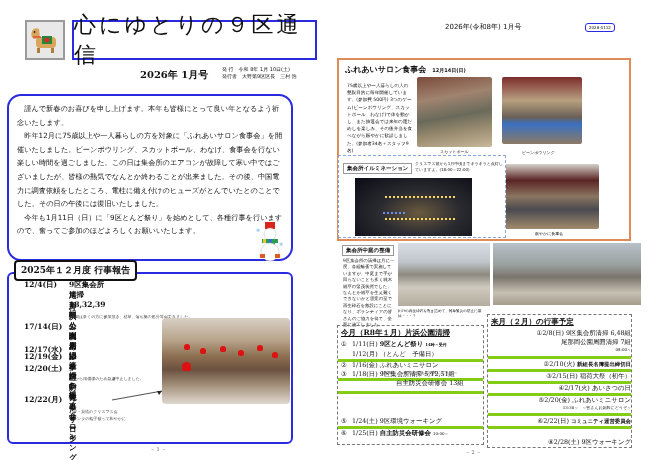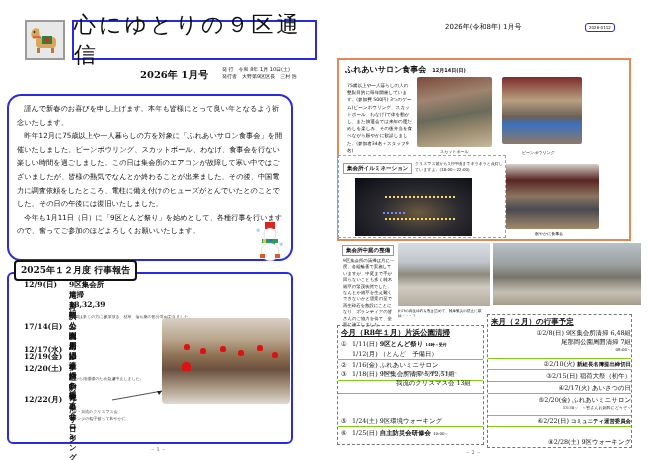--- a/index.html
+++ b/index.html
@@ -56,21 +56,21 @@
   .garden-title { position: absolute; left: 17px; top: 245px; font-size: 5.5px; font-weight: bold; border: 1px solid #999; padding: 1px 3px; font-family: "DejaVu Sans", sans-serif; }
   .garden-text { position: absolute; left: 18px; top: 258px; width: 52px; font-size: 4.4px; line-height: 6.4px; font-family: "DejaVu Sans", sans-serif; }
   .garden-photo { position: absolute; left: 73px; top: 243px; width: 92px; height: 63px; background: linear-gradient(180deg,#d8dde4 0%,#c0c6cc 30%,#8d8a80 50%,#cfcac0 70%,#b4ad9f 100%); }
   .garden-photo2 { position: absolute; left: 168px; top: 243px; width: 148px; height: 62px; background: linear-gradient(180deg,#b8c0c8 0%,#9aa0a0 35%,#7a756c 55%,#c6c0b4 80%,#a49c8c 100%); }
   .garden-cap { position: absolute; left: 73px; top: 309px; width: 100px; font-size: 3.6px; line-height: 5px; font-family: "DejaVu Sans", sans-serif; }
 
   .sched { position: absolute; border: 1px dashed #777; font-family: "DejaVu Serif", serif; }
   .sched-cur { left: 12px; top: 325px; width: 147px; height: 120px; }
   .sched-next { left: 162px; top: 314px; width: 145px; height: 134px; text-align: right; }
   .sched-h { position: absolute; left: 3px; top: 2px; font-size: 7.5px; font-weight: bold; text-decoration: underline; }
-  .srow { position: absolute; left: 0; right: 0; font-size: 6.4px; border-bottom: 1px solid #84cc16; padding-left: 3px; white-space: nowrap; }
+  .srow { position: absolute; left: 0; right: 0; font-size: 6.4px; border-bottom: 3px solid #84cc16; padding-left: 3px; white-space: nowrap; }
   .srow .n { display:inline-block; width:11px; }
   .srow .sub { display:block; padding-left: 40px; }
   .srow .small { font-size: 4px; }
   .srow b { font-weight: bold; }
 </style>
 </head>
 <body>
 
 <div class="page p1">
 
@@ -112,21 +112,21 @@
       <rect x="20" y="32" width="5" height="4" fill="#e05a20"></rect>
       <text x="1" y="10" font-size="5" fill="#6ab0e8">❄</text>
       <text x="24" y="24" font-size="5" fill="#6ab0e8">❄</text>
     </svg>
   </div>
 
   <div class="report-title">2025年１２月度 行事報告</div>
   <div class="report"></div>
 
   <div class="rep-row" style="top:280px;left:7px;">
-    <span class="rep-date" style="top:0">12/9(日)</span>
+    <span class="rep-date" style="top:0">12/4(日)</span>
     <span class="rep-text" style="top:0">9区集会所清掃 18,32,39組</span>
     <span class="rep-text" style="top:11px">尾那岡公園周辺清掃 1組</span>
     <span class="rep-text" style="top:22px">片浜公園清掃</span>
     <span class="rep-note" style="top:34px;white-space:nowrap">今回は多くの方に参加頂き、枯草、落ち葉の処分等ができました。</span>
   </div>
   <div class="rep-row" style="top:322px;left:7px;">
     <span class="rep-date" style="top:0">17/14(日)</span>
     <span class="rep-text" style="top:0">ふれあいサロン食事会</span>
     <span class="rep-note" style="left:158px;top:-6px">P.2参照</span>
   </div>
@@ -205,21 +205,21 @@
     </div>
     <div class="srow" style="top:24px;padding-left:14px">
       <span>1/12(月)</span> <span>（とんど　予備日）</span>
     </div>
     <div class="srow" style="top:35px;height:20px">
       <span class="n">②</span><span>1/16(金)</span> <span>ふれあいミニサロン</span>
       <span class="sub small">13:30～　～どなたでもお気軽にどうぞ～</span>
     </div>
     <div class="srow" style="top:44px;height:24px">
       <span class="n">③</span><span>1/18(日)</span> <span>9区集会所清掃 5,12,51組</span>
-      <span class="sub" style="padding-left:55px">我流のクリスマス会 13組</span>
+      <span class="sub" style="padding-left:55px">自主防災会研修会 13組</span>
     </div>
     <div class="srow" style="top:91px">
       <span class="n">⑤</span><span>1/24(土)</span> <span>9区環境ウォーキング</span>
     </div>
     <div class="srow" style="top:103px;border:none">
       <span class="n">⑥</span><span>1/25(日)</span> <b>自主防災会研修会</b> <span class="small">10:00～</span>
     </div>
   </div>
 
   <div class="sched sched-next">

